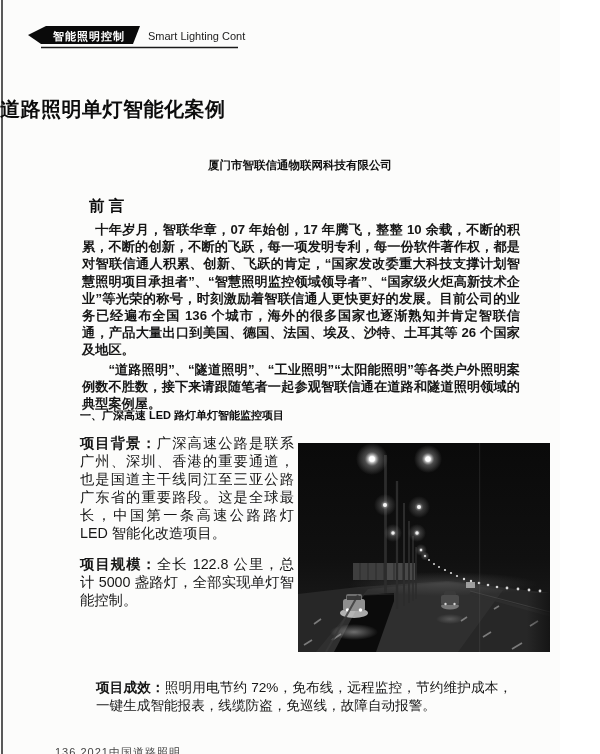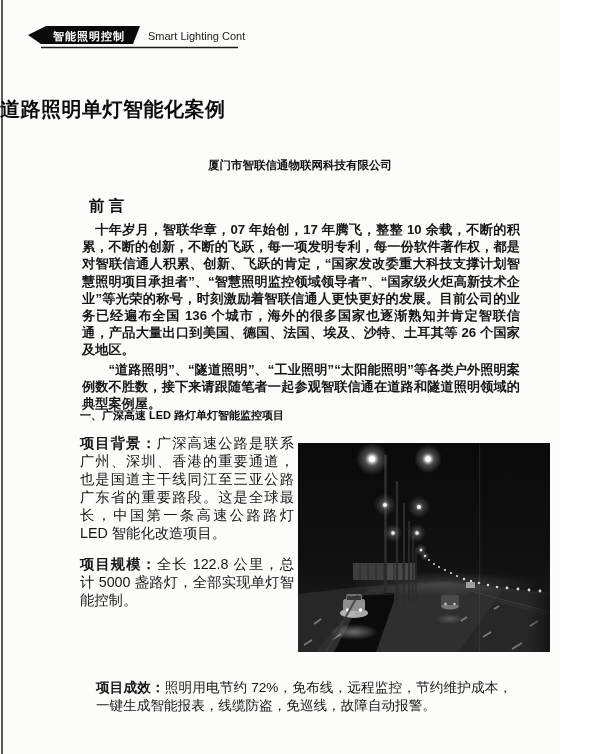--- a/index.html
+++ b/index.html
@@ -195,14 +195,15 @@
 
       <rect x="200" y="150" width="52" height="59" fill="url(#rightDark)"></rect>
       <rect x="181" y="0" width="1.2" height="209" fill="#666666" opacity="0.22"></rect>
     </svg>
   </div>
 
   <div class="abs result-para">
     <p><span class="label">项目成效：</span><span>照明用电节约 72%，免布线，远程监控，节约维护成本，一键生成智能报表，线缆防盗，免巡线，故障自动报警。</span></p>
   </div>
 
+  <div class="abs footer-clip">136 2021中国道路照明</div>
 
 </div>
 
 </body></html>

